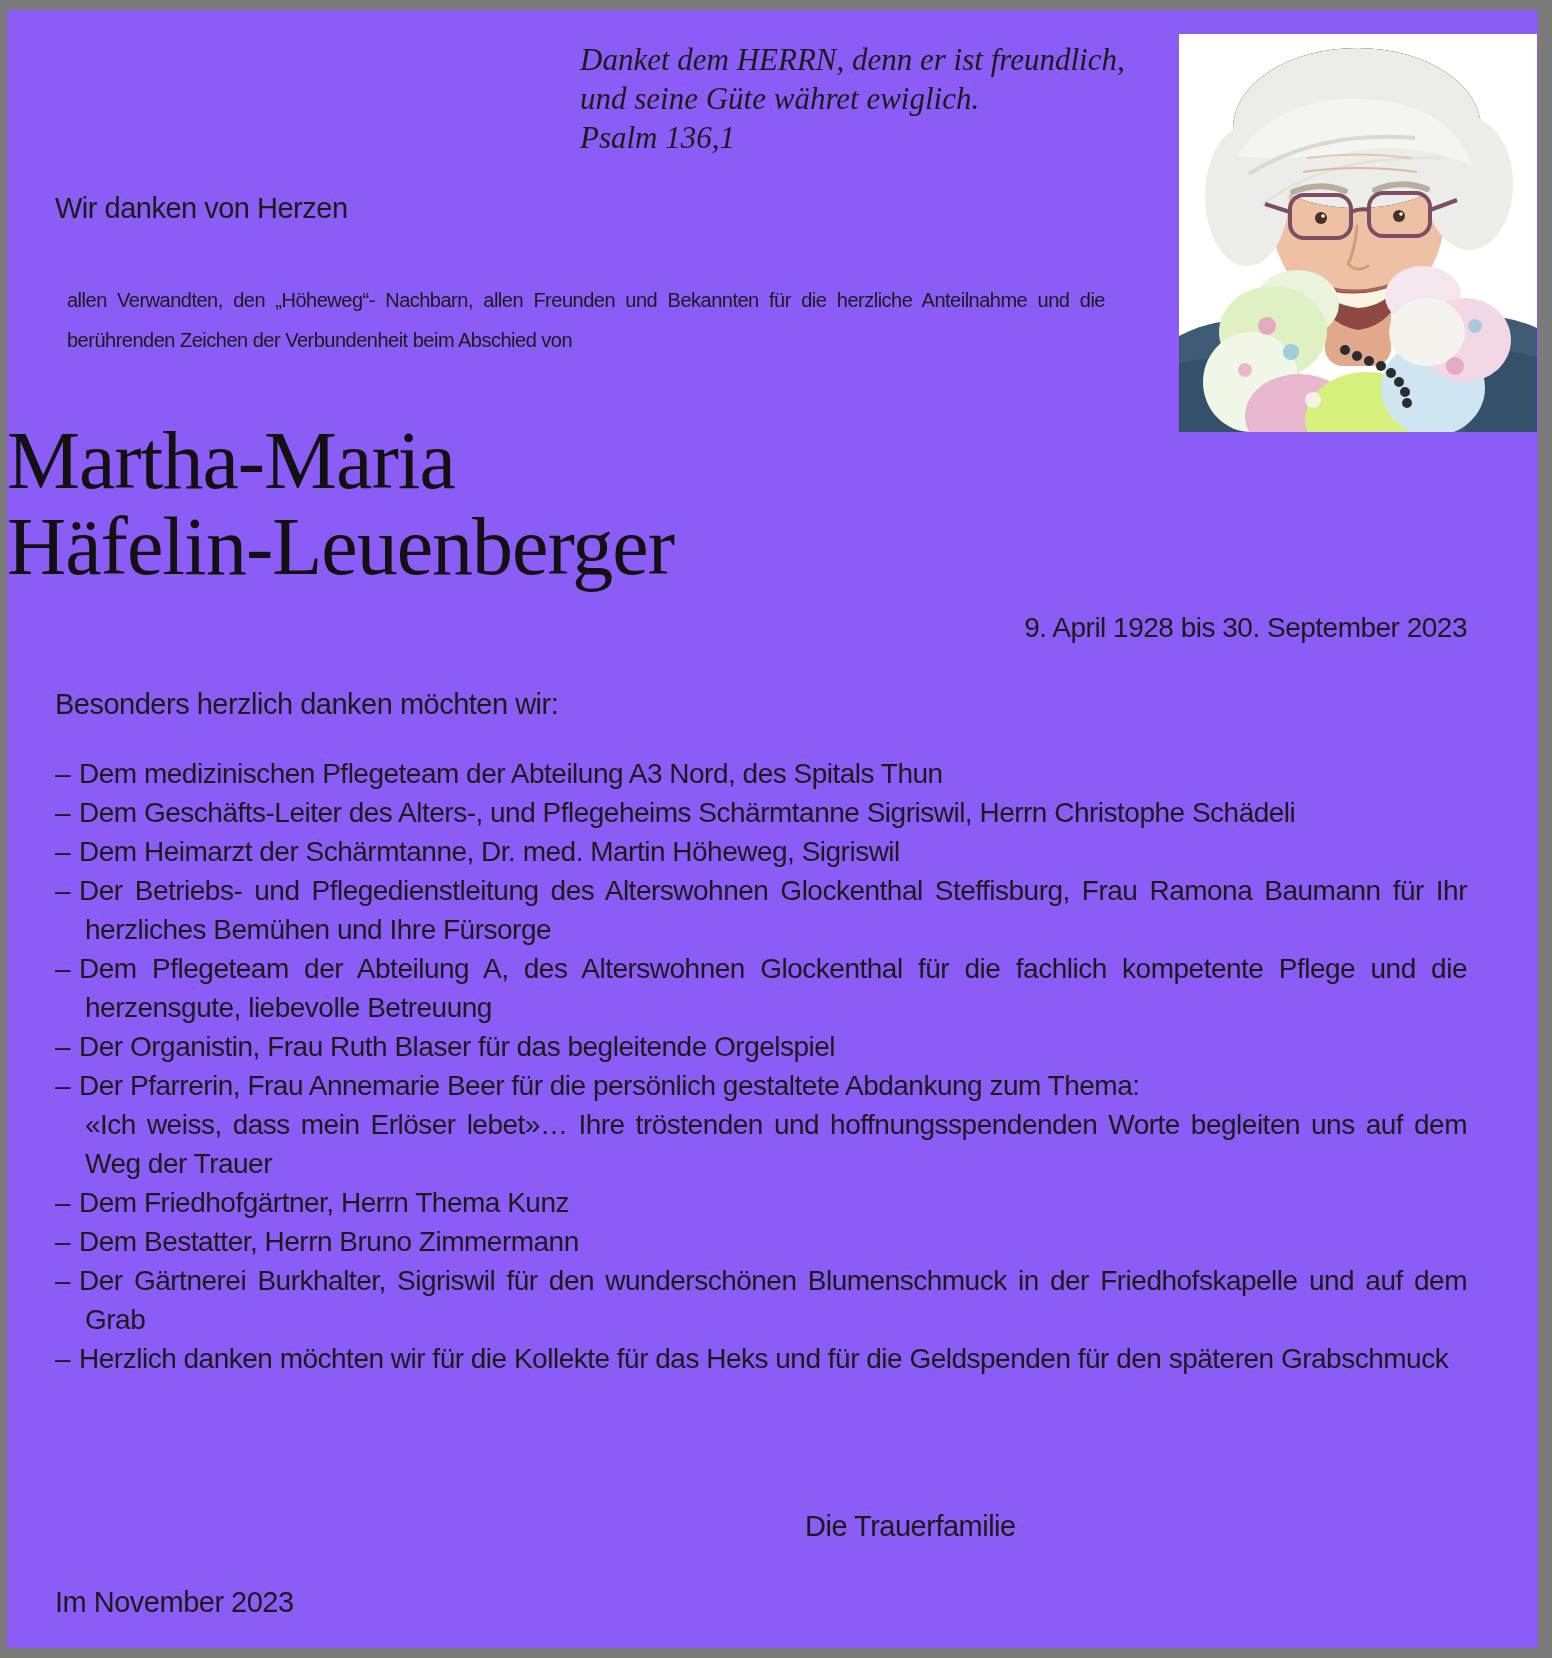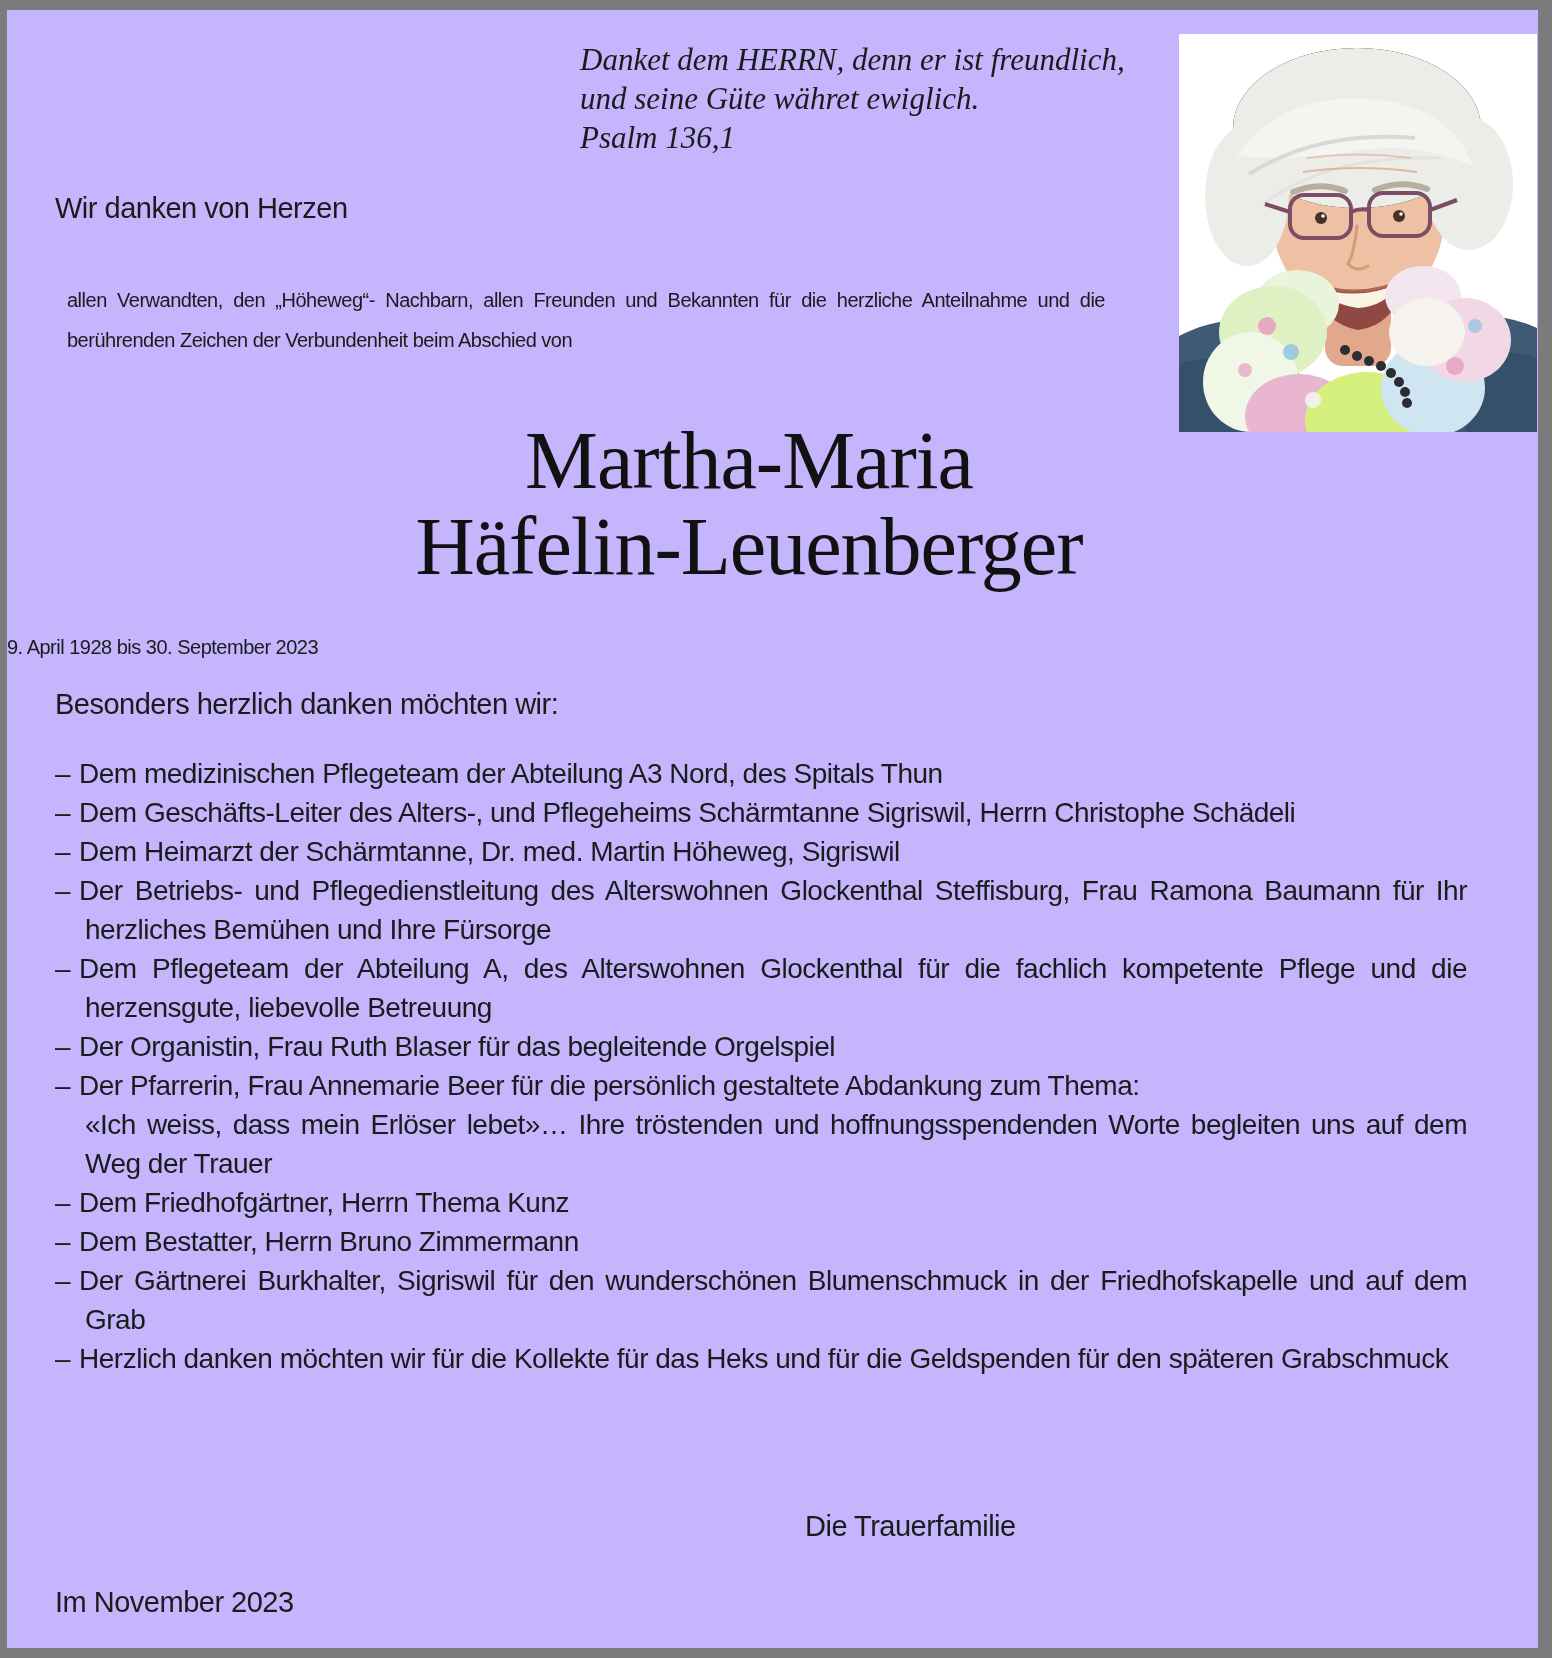--- a/index.html
+++ b/index.html
@@ -1,21 +1,21 @@
 <!DOCTYPE html>
 <html lang="de"><head>
 <meta charset="utf-8">
 <style>
   html, body { margin: 0; padding: 0; background: #ffffff; }
   .page {
     position: relative;
     width: 1552px;
     height: 1658px;
     box-sizing: border-box;
-    background: #c4b5fd;
+    background: #8b5cf6;
     border-style: solid;
     border-color: #7b7b7b;
     border-top-width: 10px;
     border-left-width: 7px;
     border-right-width: 14px;
     border-bottom-width: 10px;
     overflow: hidden;
     font-family: "Liberation Sans", sans-serif;
     color: #1b1b1b;
   }
@@ -44,35 +44,35 @@
     left: 48px; top: 258px;
     width: 1038px;
     margin: 12px;
     font-size: 20px;
     line-height: 40px;
     letter-spacing: -0.5px;
     text-align: justify;
   }
 
   .name-block {
-    left: 12px; top: 408px;
+    left: 0; top: 408px;
     width: 1460px;
-    text-align: center;
+    text-align: left;
     font-family: "Liberation Serif", serif;
     font-size: 82px;
     line-height: 86px;
     letter-spacing: -1px;
     color: #111111;
   }
 
   .dates {
-    left: 0; top: 626px;
+    left: 0; top: 602px;
     width: 1460px;
-    text-align: left;
-    font-size: 20px;
+    text-align: right;
+    font-size: 28px;
     letter-spacing: -0.5px;
   }
 
   .thanks-heading {
     left: 48px; top: 678px;
     font-size: 29px;
     letter-spacing: -0.5px;
   }
 
   .thanks-list {

